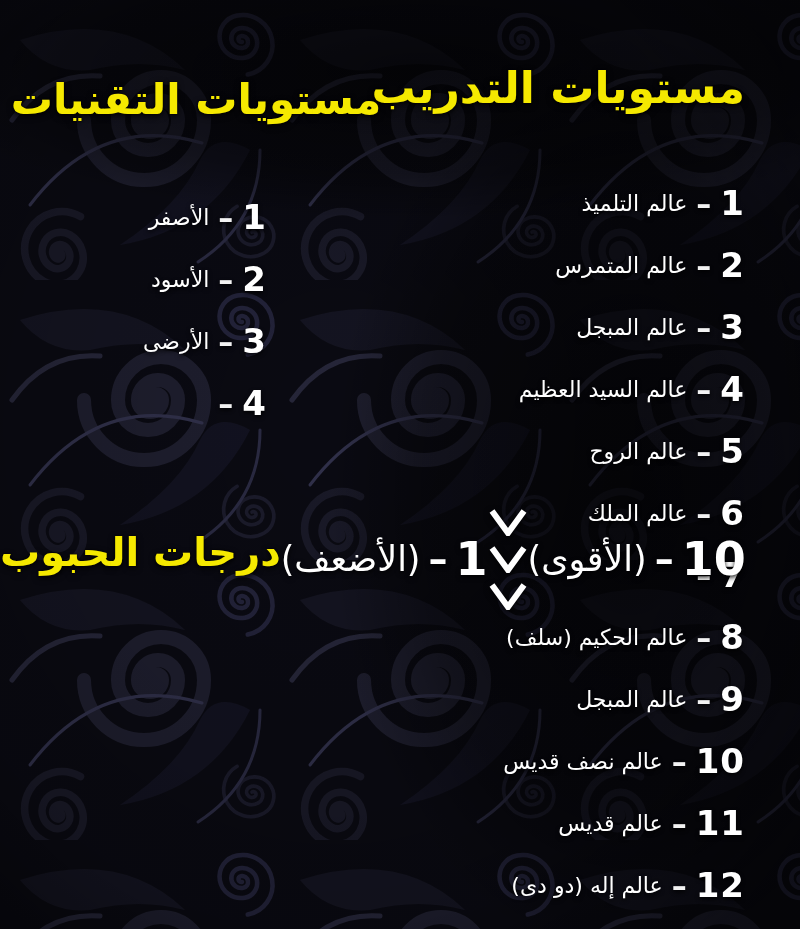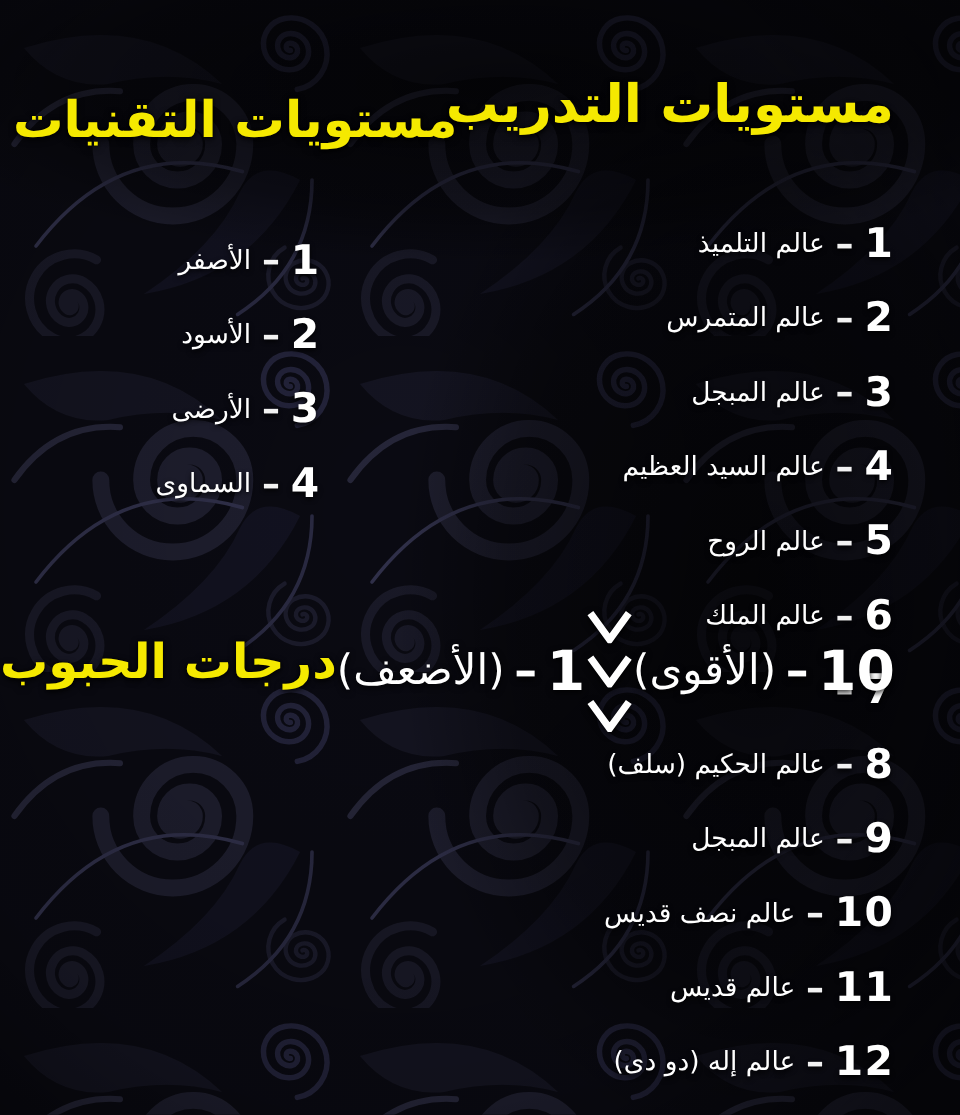--- a/index.html
+++ b/index.html
@@ -164,21 +164,20 @@
       <span class="lbl">الأسود</span>
     </div>
     <div class="row">
       <span class="num">3</span>
       <span class="sep">–</span>
       <span class="lbl">الأرضى</span>
     </div>
     <div class="row">
       <span class="num">4</span>
       <span class="sep">–</span>
-      <span class="lbl">السماوى</span>
     </div>
   </div>
 </section>
 
 <section class="layer pills">
   <h1 class="hdr">درجات الحبوب</h1>
 
   <div class="pill-row">
     <span class="num">1</span>
     <span class="sep">–</span>

